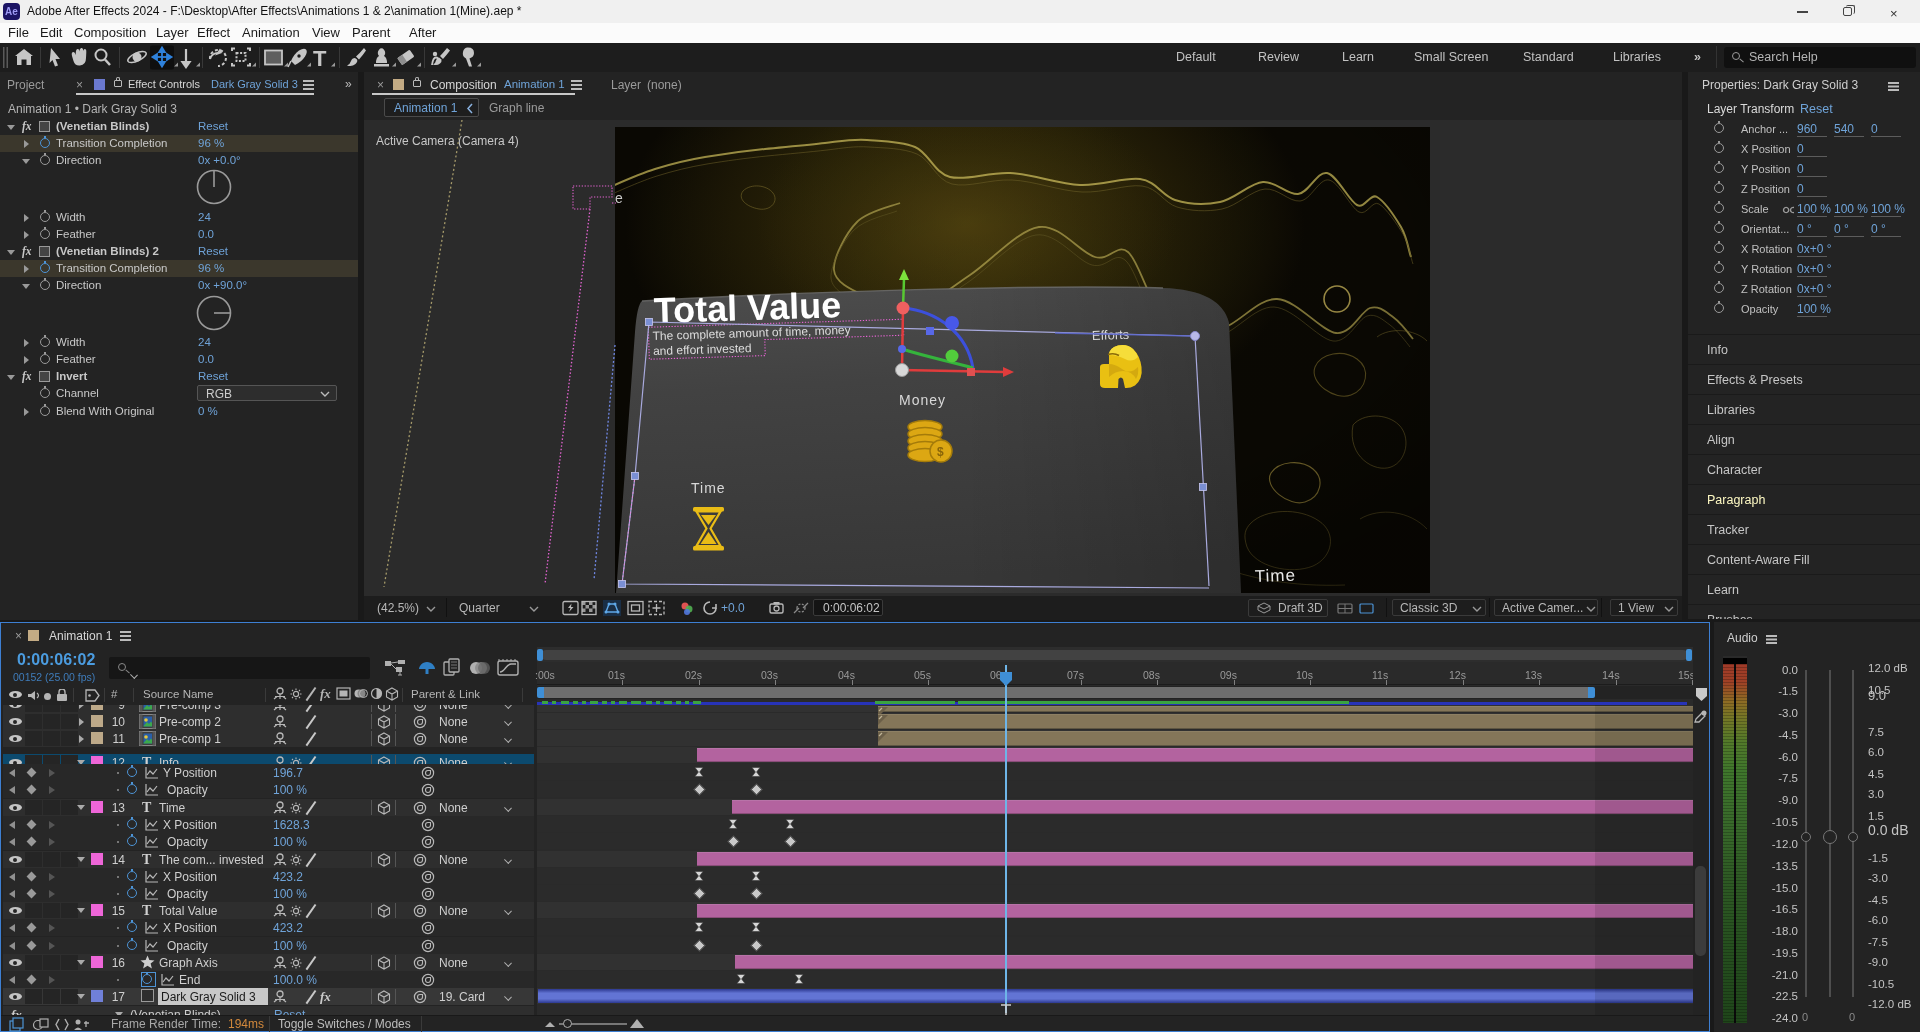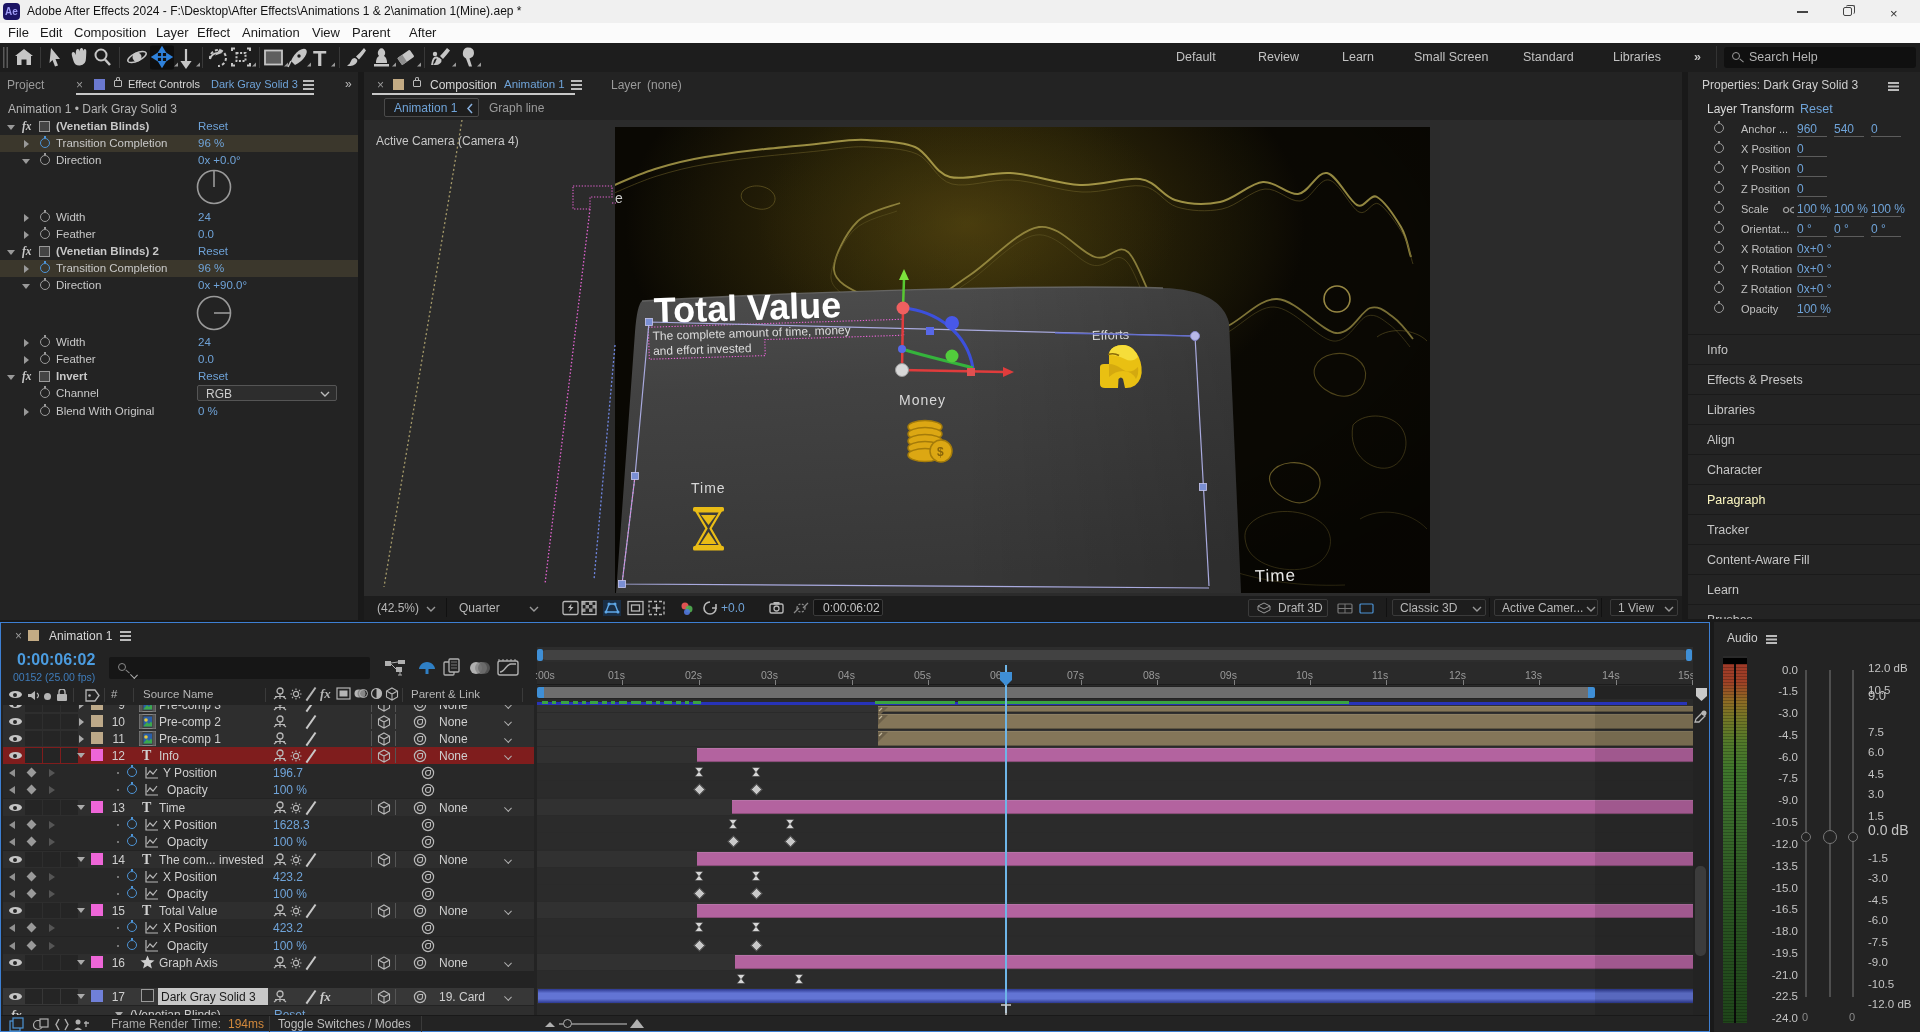--- a/index.html
+++ b/index.html
@@ -794,21 +794,21 @@
           <svg class="abs" style="left:374px;top:2px" width="14" height="14">
             <path d="M7,1 L12.5,4 L12.5,10 L7,13 L1.5,10 L1.5,4 Z M1.5,4 L7,7 L12.5,4 M7,7 L7,13" fill="none" stroke="#b8b8b8" stroke-width="1.1"></path>
           </svg>
           <svg class="abs" style="left:410px;top:2px" width="14" height="14">
             <circle cx="7" cy="7" r="5.6" fill="none" stroke="#b8b8b8" stroke-width="1.2"></circle>
             <path d="M9.5,7 a2.5,2.5 0 1 1 -2.5,-2.5 L9.5,4.5 L9.5,7.8" fill="none" stroke="#b8b8b8" stroke-width="1.1"></path>
           </svg>
           <span class="abs" style="left:436px;top:2px">None</span>
           <i class="caret" style="left:502px;top:6px"></i>
         </div>
-<div class="lrow" style="top:42px;background:#7f1d1d">
+<div class="lrow" style="top:49px;background:#0c4a6e">
           <div class="eye" style="left:6px;top:5px"></div>
           <div class="cell" style="left:22px;width:17px"></div>
           <div class="cell" style="left:40px;width:17px"></div>
           <div class="cell" style="left:58px;width:17px"></div>
           <i class="tw d" style="left:74px;top:6px;border-top-color:#aaa"></i>
           <div class="lbl" style="left:88px;background:#ee66d8"></div>
           <span class="abs" style="left:102px;top:2px;width:20px;text-align:right">12</span>
           <span class="abs" style="left:139px;top:1px;font-size:14px;font-weight:bold;color:#d0d0d0;font-family:'Liberation Serif',serif">T</span>
           <span class="abs" style="left:156px;top:2px">Info</span>
           <svg class="abs" style="left:270px;top:2px" width="14" height="13">
@@ -1088,20 +1088,37 @@
           <div class="abs" style="left:392px;top:1px;width:1px;height:15px;background:#555"></div>
           <svg class="abs" style="left:374px;top:2px" width="14" height="14">
             <path d="M7,1 L12.5,4 L12.5,10 L7,13 L1.5,10 L1.5,4 Z M1.5,4 L7,7 L12.5,4 M7,7 L7,13" fill="none" stroke="#b8b8b8" stroke-width="1.1"></path>
           </svg>
           <svg class="abs" style="left:410px;top:2px" width="14" height="14">
             <circle cx="7" cy="7" r="5.6" fill="none" stroke="#b8b8b8" stroke-width="1.2"></circle>
             <path d="M9.5,7 a2.5,2.5 0 1 1 -2.5,-2.5 L9.5,4.5 L9.5,7.8" fill="none" stroke="#b8b8b8" stroke-width="1.1"></path>
           </svg>
           <span class="abs" style="left:436px;top:2px">None</span>
           <i class="caret" style="left:502px;top:6px"></i>
+        </div>
+<div class="prow" style="top:266px">
+          <i class="kfnav kfl" style="left:6px"></i>
+          <div class="kfd" style="left:25px;background:#9a9a9a"></div>
+          <i class="kfnav kfr" style="left:46px"></i>
+          <div class="abs" style="left:138px;top:1px;width:15px;height:15px;border:1px solid #4d94d6"></div>
+          <i class="sw b" style="left:139px;top:3px"></i>
+          <svg class="abs" style="left:158px;top:2px" width="14" height="13">
+            <path d="M1,1 L1,12 L13,12" fill="none" stroke="#b8b8b8" stroke-width="1.2"></path>
+            <path d="M2,9 L5,5 L8,8 L12,3" fill="none" stroke="#b8b8b8" stroke-width="1.2"></path>
+          </svg>
+          <span class="abs" style="left:176px;top:2px">End</span>
+          <span class="abs blue" style="left:270px;top:2px">100.0 %</span>
+          <svg class="abs" style="left:418px;top:2px" width="14" height="14">
+            <circle cx="7" cy="7" r="5.6" fill="none" stroke="#b8b8b8" stroke-width="1.2"></circle>
+            <path d="M9.5,7 a2.5,2.5 0 1 1 -2.5,-2.5 L9.5,4.5 L9.5,7.8" fill="none" stroke="#b8b8b8" stroke-width="1.1"></path>
+          </svg>
         </div>
 <div class="lrow" style="top:283px;background:#373737">
           <div class="eye" style="left:6px;top:5px"></div>
           <div class="cell" style="left:22px;width:17px"></div>
           <div class="cell" style="left:40px;width:17px"></div>
           <div class="cell" style="left:58px;width:17px"></div>
           <i class="tw d" style="left:74px;top:6px;border-top-color:#aaa"></i>
           <div class="lbl" style="left:88px;background:#7080d8"></div>
           <span class="abs" style="left:102px;top:2px;width:20px;text-align:right">17</span>
           <div class="abs" style="left:138px;top:1px;width:13px;height:13px;background:#2e2e2e;border:1.5px solid #9a9a9a"></div>

